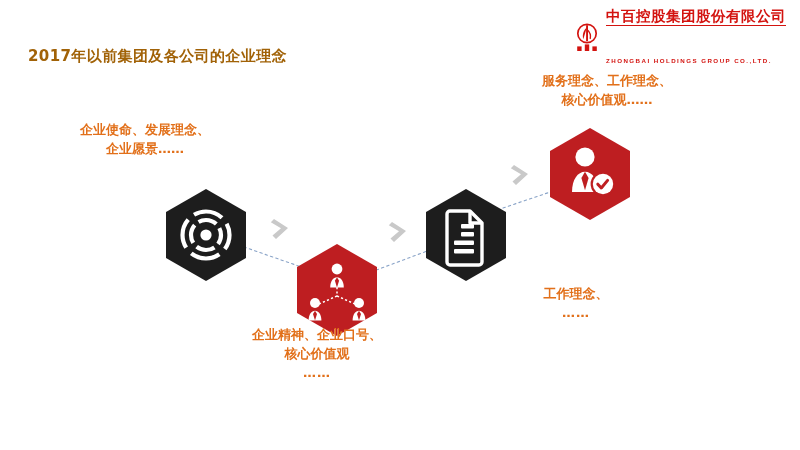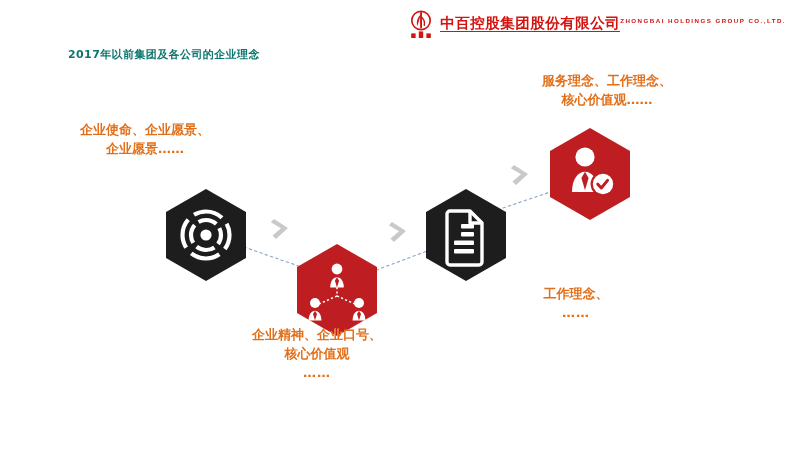--- a/index.html
+++ b/index.html
@@ -14,37 +14,37 @@
   .slide{position:relative;width:800px;height:450px;overflow:hidden;background:#fff;}
 
   
   .logo{
     position:absolute;top:9px;right:14px;
     display:flex;align-items:center;gap:6px;
   }
   .logo-mark{
     position:relative;width:26px;height:30px;flex:0 0 26px;
   }
-  .logo-text{display:flex;flex-direction:row;line-height:1;}
+  .logo-text{display:flex;flex-direction:column;line-height:1;gap:30px;}
   .logo-cn{
     font-size:14.5px;font-weight:bold;color:#d3130f;
     letter-spacing:0.5px;white-space:nowrap;
     border-bottom:1.4px solid #d3130f;padding-bottom:1px;
   }
   .logo-en{
     font-size:6.2px;color:#d3130f;letter-spacing:1.45px;
     white-space:nowrap;margin-top:2.5px;font-weight:bold;
     font-family:"Liberation Sans",sans-serif;
   }
 
   
   .title{
     position:absolute;left:28px;top:47px;
-    font-size:11px;font-weight:bold;color:#0f766e;
-    letter-spacing:0.4px;white-space:nowrap;margin-left:40px;
+    font-size:15px;font-weight:bold;color:#a16207;
+    letter-spacing:0.4px;white-space:nowrap;
   }
 
   
   .canvas{position:absolute;left:0;top:0;width:800px;height:450px;}
   .canvas svg{position:absolute;left:0;top:0;}
 
   
   .lbl{
     position:absolute;
     color:#e2701a;
@@ -164,21 +164,21 @@
           <circle cx="603" cy="184" r="12.4" fill="#be1e21"></circle>
           <circle cx="603" cy="184" r="10.2" fill="#ffffff"></circle>
           <path d="M597.8 184.2 l3.5 3.8 l6.3 -7.6" fill="none" stroke="#be1e21" stroke-width="3" stroke-linecap="round" stroke-linejoin="round"></path>
         </g>
       </g>
 
     </svg>
   </div>
 
   <div class="lbl" id="label-mission">
-    <span>企业使命、企业愿景、</span><br>
+    <span>企业使命、发展理念、</span><br>
     <span>企业愿景……</span>
   </div>
 
   <div class="lbl" id="label-spirit">
     <span>企业精神、企业口号、</span><br>
     <span>核心价值观</span>
     <span class="dots">……</span>
   </div>
 
   <div class="lbl" id="label-develop">

